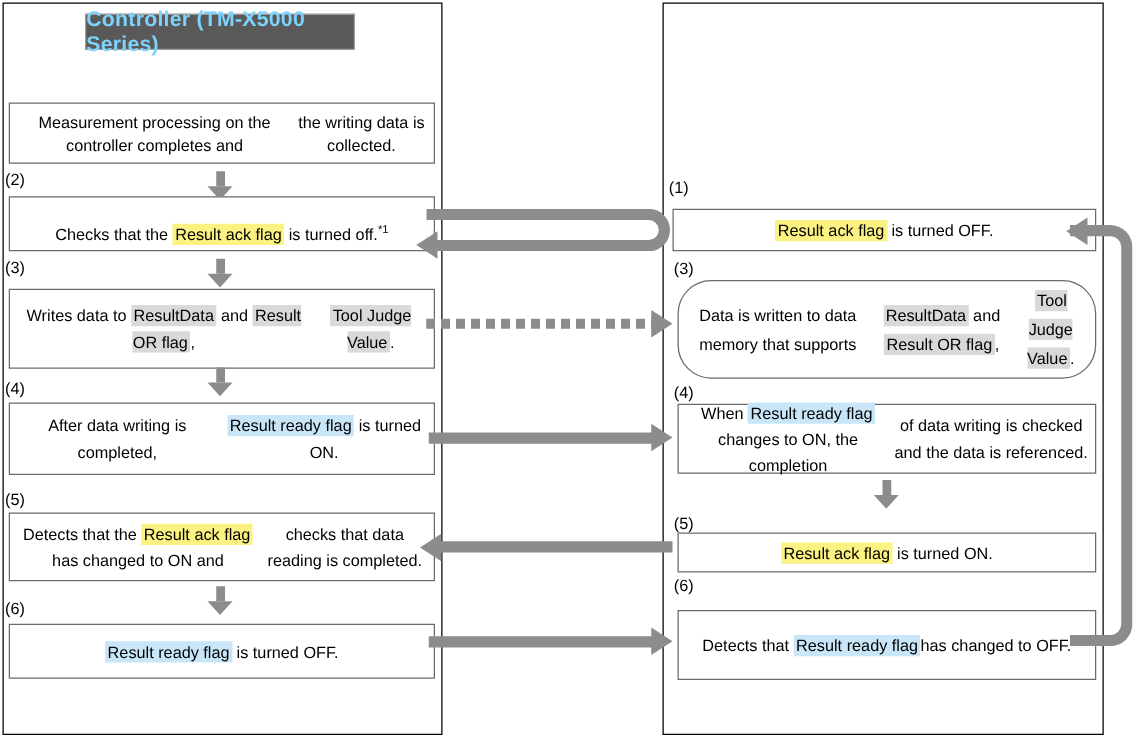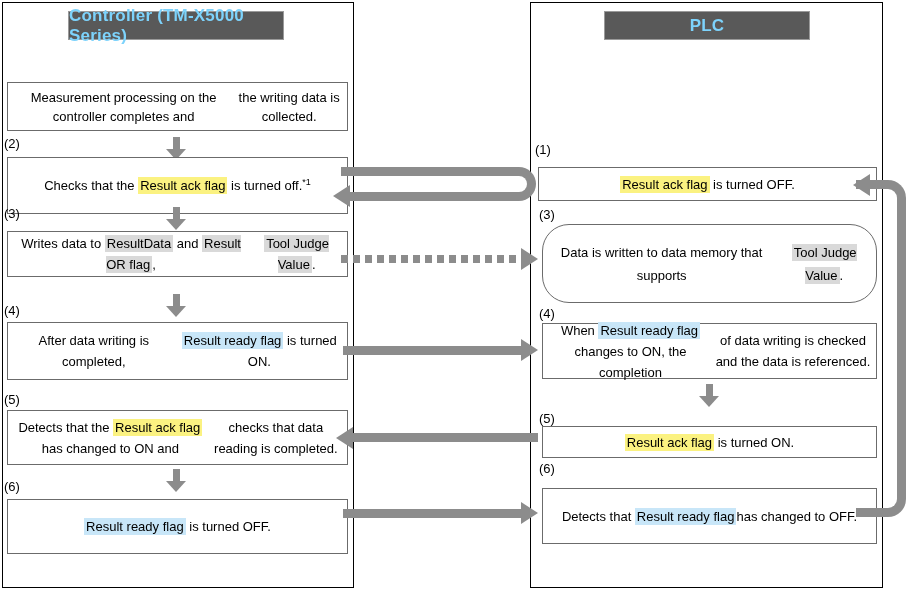--- a/index.html
+++ b/index.html
@@ -50,30 +50,30 @@
       <span>Measurement processing on the controller completes and</span>
       <span>the writing data is collected.</span>
     </div>
 
     <div class="darrow" style="left:163px;top:134px;">
       <div class="dshaft"></div>
         <div class="dhead"></div>
     </div>
 
     <div class="steplbl" style="left:1px;top:133px;">(2)</div>
-    <div class="box" style="left:4px;top:154px;width:341px;height:57px;">
+    <div class="box" style="left:4px;top:154px;width:341px;height:44px;align-items:flex-end;">
       <span><span>Checks that the </span><span class="hly">Result ack flag</span><span> is turned off.</span><sup>*1</sup></span>
     </div>
 
     <div class="steplbl" style="left:1px;top:203px;">(3)</div>
     <div class="darrow" style="left:163px;top:204px;">
       <div class="dshaft"></div>
         <div class="dhead"></div>
     </div>
-    <div class="box" style="left:4px;top:228px;width:341px;height:46px;">
+    <div class="box" style="left:4px;top:228px;width:341px;height:64px;">
       <span><span>Writes data to </span><span class="hlg">ResultData</span><span> and </span><span class="hlg">Result OR flag</span><span>,</span></span>
       <span><span class="hlg">Tool Judge Value</span><span>.</span></span>
     </div>
 
     <div class="darrow" style="left:163px;top:291px;">
       <div class="dshaft"></div>
         <div class="dhead"></div>
     </div>
     <div class="steplbl" style="left:1px;top:300px;">(4)</div>
     <div class="box" style="left:4px;top:319px;width:341px;height:58px;">
@@ -85,38 +85,36 @@
     <div class="box" style="left:4px;top:407px;width:341px;height:55px;">
       <span><span>Detects that the </span><span class="hly">Result ack flag</span><span> has changed to ON and</span></span>
       <span>checks that data reading is completed.</span>
     </div>
 
     <div class="darrow" style="left:163px;top:466px;">
       <div class="dshaft"></div>
         <div class="dhead"></div>
     </div>
     <div class="steplbl" style="left:1px;top:476px;">(6)</div>
-    <div class="box" style="left:4px;top:496px;width:341px;height:55px;">
+    <div class="box" style="left:4px;top:496px;width:341px;height:44px;">
       <span><span class="hlb">Result ready flag</span><span> is turned OFF.</span></span>
     </div>
   </section>
 
   <section class="col" id="plc-col">
-    <div class="hdr" style="left:73px;top:8px;width:206px;height:29px;">
-      <span>PLC</span>
-    </div>
 
     <div class="steplbl" style="left:4px;top:139px;">(1)</div>
     <div class="box" style="left:7px;top:164px;width:339px;height:34px;">
       <span><span class="hly">Result ack flag</span><span> is turned OFF.</span></span>
     </div>
 
     <div class="steplbl" style="left:8px;top:204px;">(3)</div>
     <div class="box" style="left:11px;top:221px;width:335px;height:79px;line-height:23px;border-radius:27px;">
       <span>Data is written to data memory that supports</span>
+      <span><span class="hlg">ResultData</span><span> and </span><span class="hlg">Result OR flag</span><span>,</span></span>
       <span><span class="hlg">Tool Judge Value</span><span>.</span></span>
     </div>
 
     <div class="steplbl" style="left:8px;top:303px;">(4)</div>
     <div class="box" style="left:11px;top:320px;width:335px;height:56px;">
       <span><span>When </span><span class="hlb">Result ready flag</span><span> changes to ON, the completion</span></span>
       <span>of data writing is checked and the data is referenced.</span>
     </div>
 
     <div class="darrow" style="left:168px;top:381px;">

